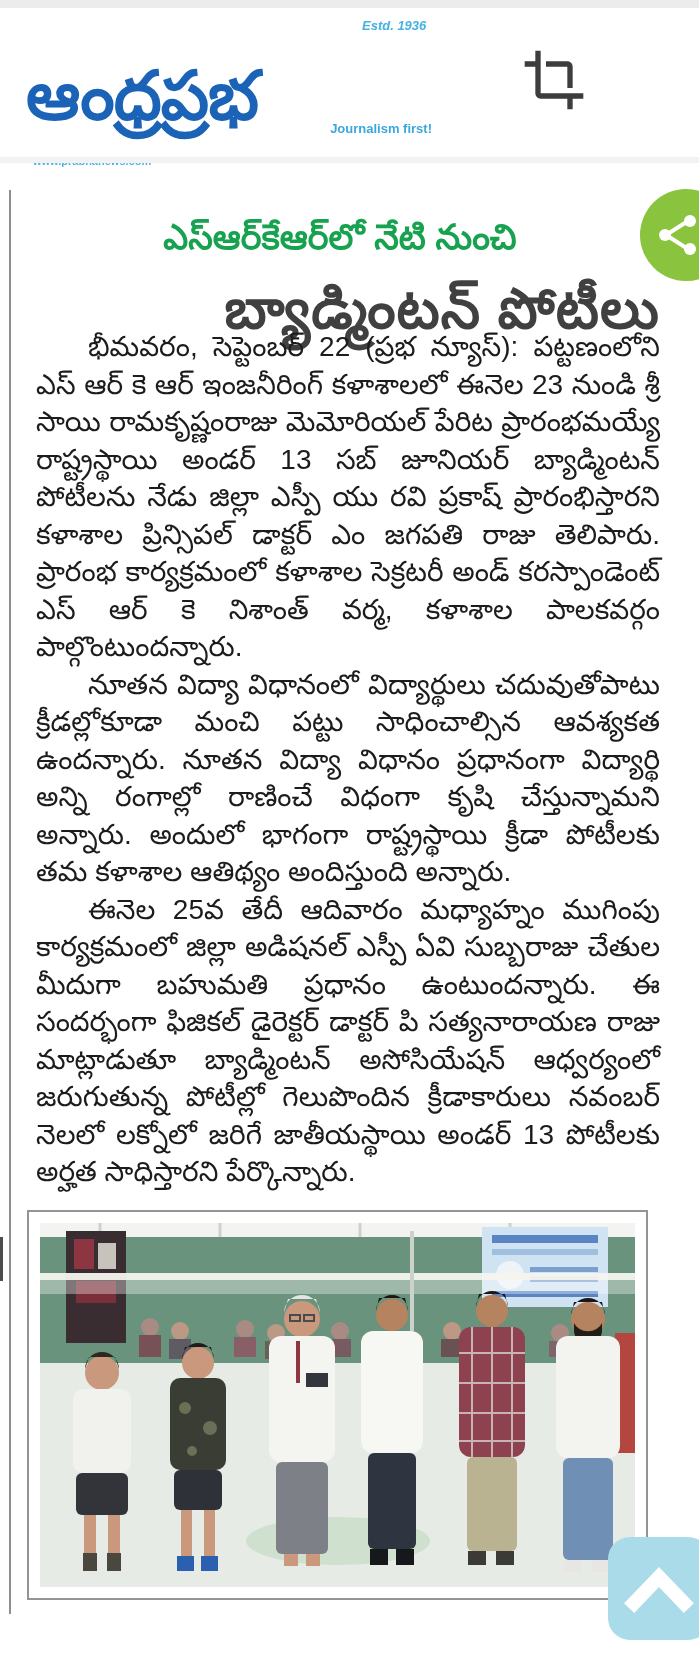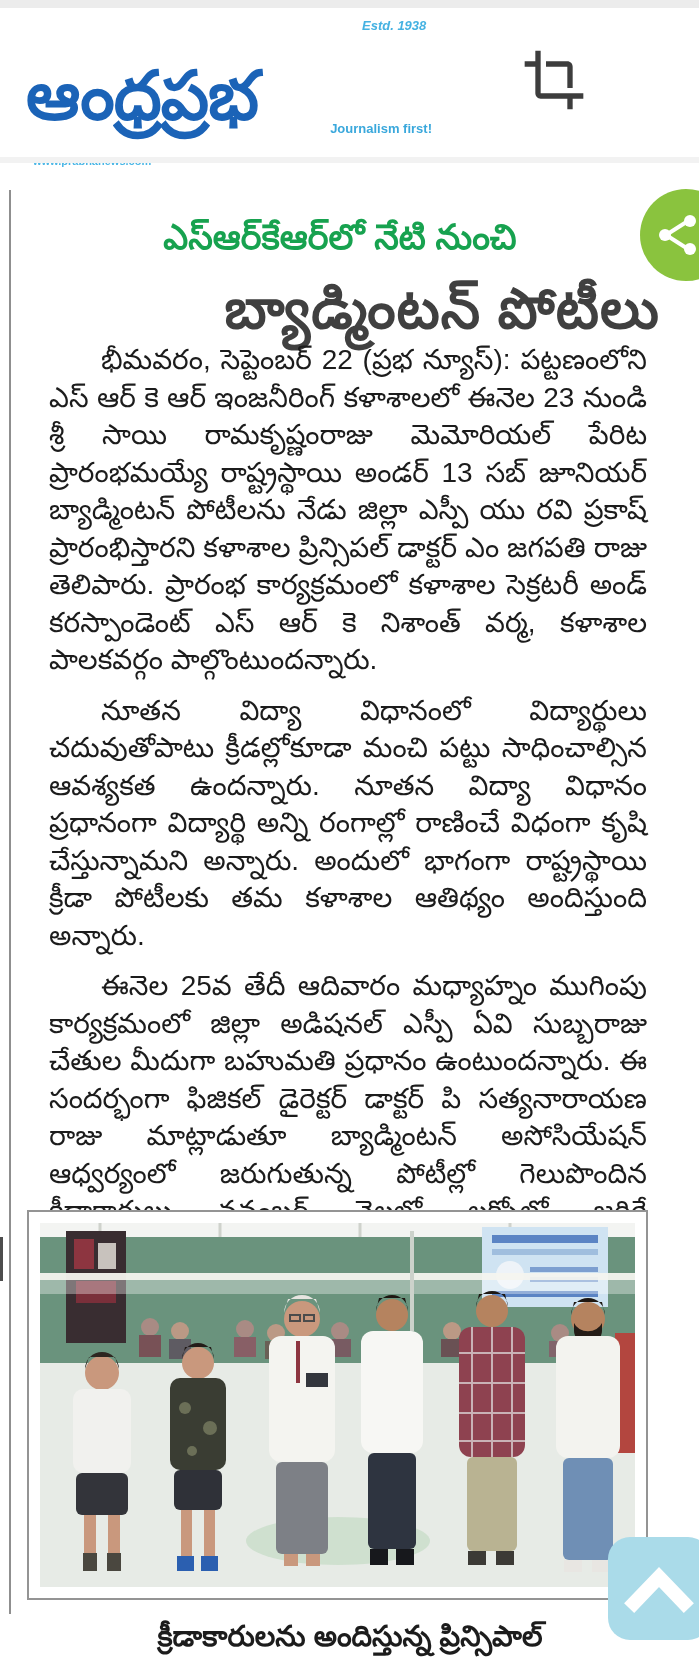--- a/index.html
+++ b/index.html
@@ -48,21 +48,21 @@
   .share-btn{
     position:absolute;left:640px;top:9px;width:92px;height:92px;
     border-radius:50%;background:#8ac33e;border:none;padding:0;cursor:pointer;
   }
   .share-btn svg{position:absolute;left:14px;top:22px;}
   .body-text{
     position:absolute;left:36px;top:148px;width:624px;
     font-size:28px;line-height:37.5px;color:#1c1c1c;
     text-align:justify;
   }
-  .body-text p{margin:13px;text-indent:52px;}
+  .body-text p{margin:0;text-indent:52px;}
   .photo-frame{
     position:absolute;left:27px;top:1030px;width:595px;height:364px;
     margin:0;border:2px solid #949494;padding:11px;background:#ffffff;
   }
   .photo-frame svg{display:block;}
   .photo-caption{
     position:absolute;left:40px;top:1440px;width:620px;
     text-align:center;font-size:29px;font-weight:bold;color:#1c1c1c;
   }
   .scroll-top-btn{
@@ -72,21 +72,21 @@
   .scroll-top-btn svg{position:absolute;left:12px;top:18px;}
 </style>
 </head>
 <body>
 
 <div class="page">
 
   <div class="top-strip"></div>
 
   <header class="masthead">
-    <div class="estd">Estd. 1938</div>
+    <div class="estd">Estd. 1936</div>
     <div class="logo-text">ఆంధ్రప్రభ</div>
     <div class="website">www.prabhanews.com</div>
     <div class="tagline">Journalism first!</div>
     <button class="crop-btn" aria-label="crop">
       <span>
         <svg width="64" height="64" viewBox="0 0 24 24">
           <path fill="#3d3d3d" d="M17 15h2V7c0-1.1-.9-2-2-2H9v2h8v8zM7 17V1H5v4H1v2h4v10c0 1.1.9 2 2 2h10v4h2v-4h4v-2H7z"></path>
         </svg>
       </span>
     </button>
@@ -243,21 +243,20 @@
           <path d="M531 92 a17 17 0 0 1 34 0 l-3 -13 -28 0 z" fill="#1d1712"></path>
           <path d="M534 100 a15 13 0 0 0 28 0 v8 a14 12 0 0 1 -28 0 z" fill="#241c17"></path>
           <rect x="516" y="113" width="64" height="122" rx="12" fill="#f3f3ef"></rect>
           <rect x="523" y="235" width="50" height="102" rx="6" fill="#6f8fb5"></rect>
           <rect x="524" y="337" width="18" height="12" fill="#e8e6e2"></rect>
             <rect x="552" y="337" width="18" height="12" fill="#e8e6e2"></rect>
         </g>
       </svg>
     </figure>
 
-    <div class="photo-caption">క్రీడాకారులను అందిస్తున్న ప్రిన్సిపాల్</div>
 
   </section>
 
   <button class="scroll-top-btn" aria-label="scroll to top">
     <span>
       <svg width="78" height="66" viewBox="0 0 78 66">
         <path d="M14 48 L39 22 L64 48" fill="none" stroke="#ffffff" stroke-width="14" stroke-linecap="square" stroke-linejoin="miter"></path>
       </svg>
     </span>
   </button>

